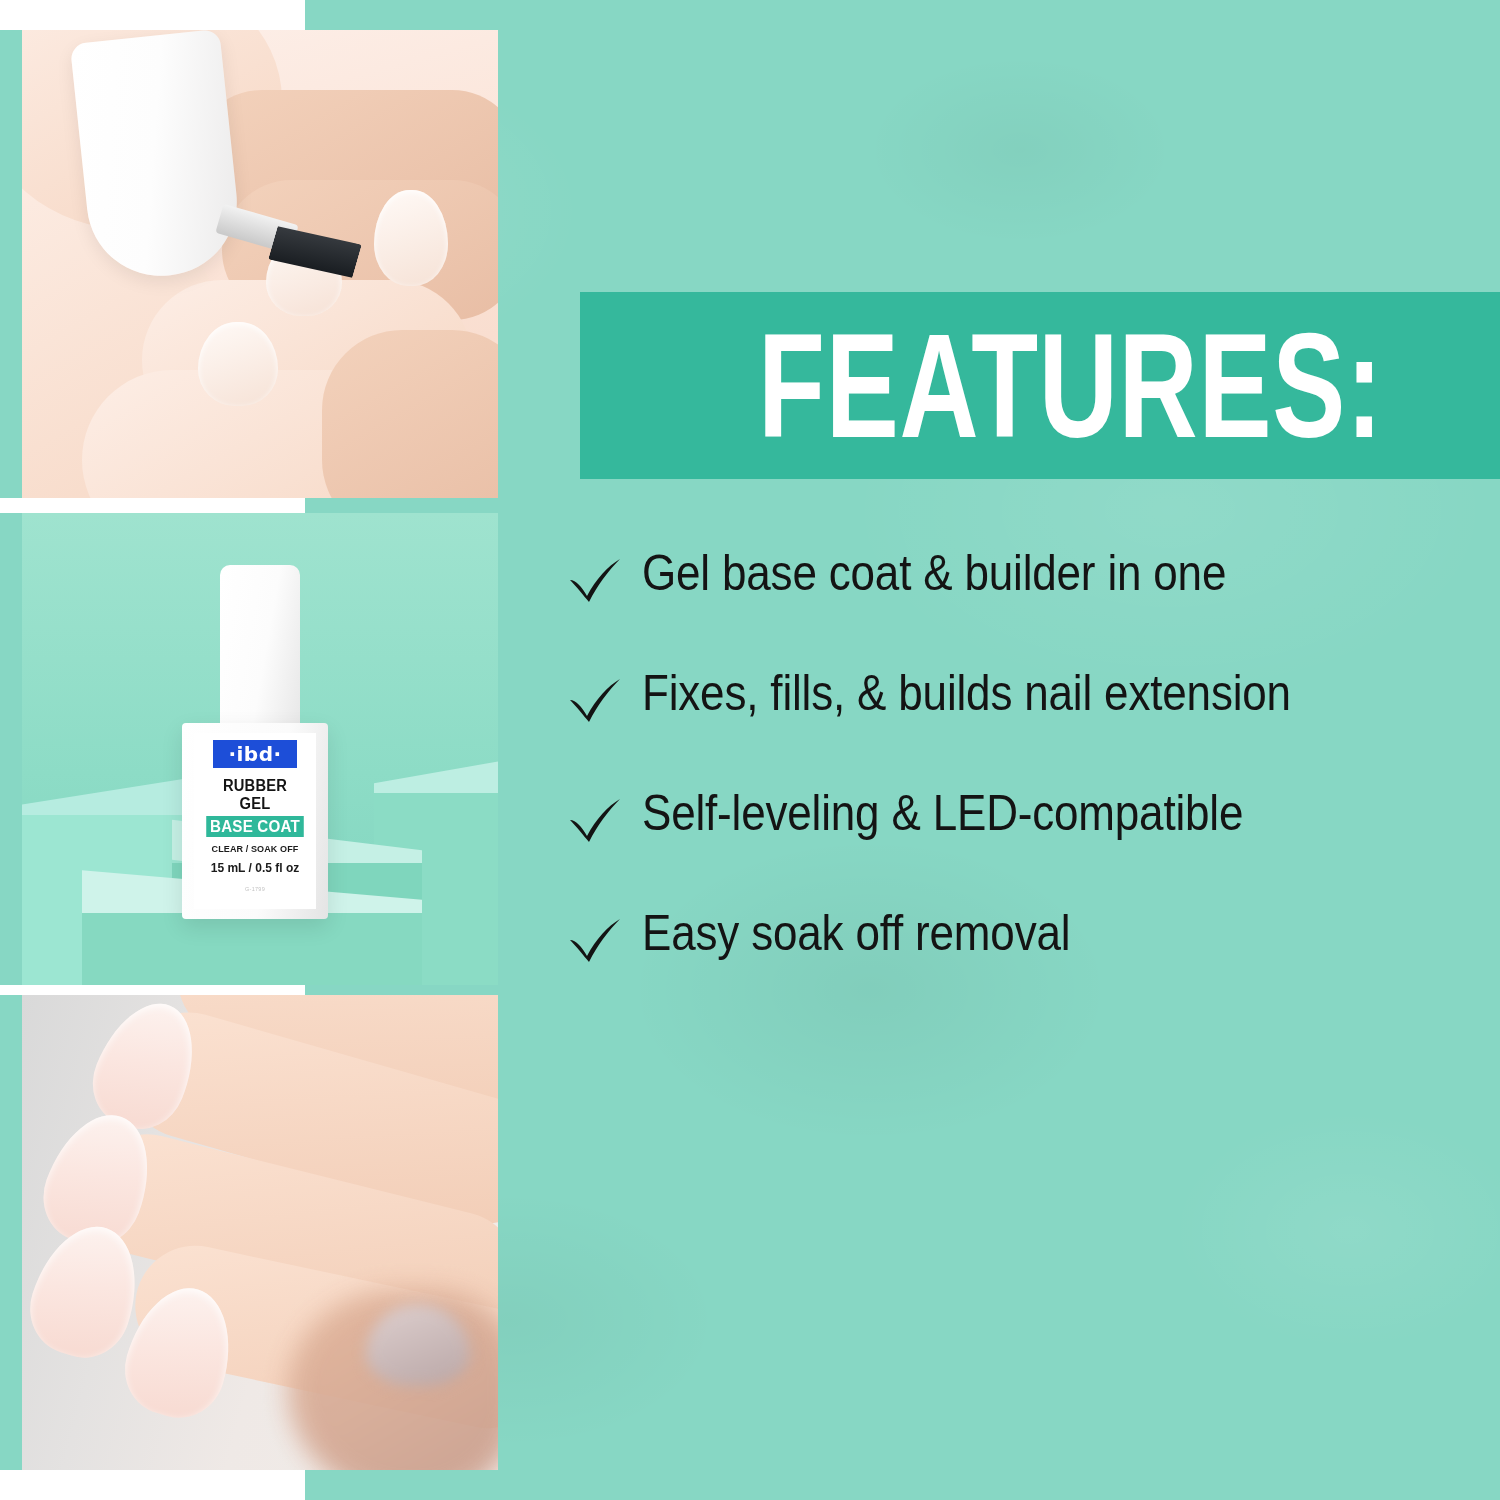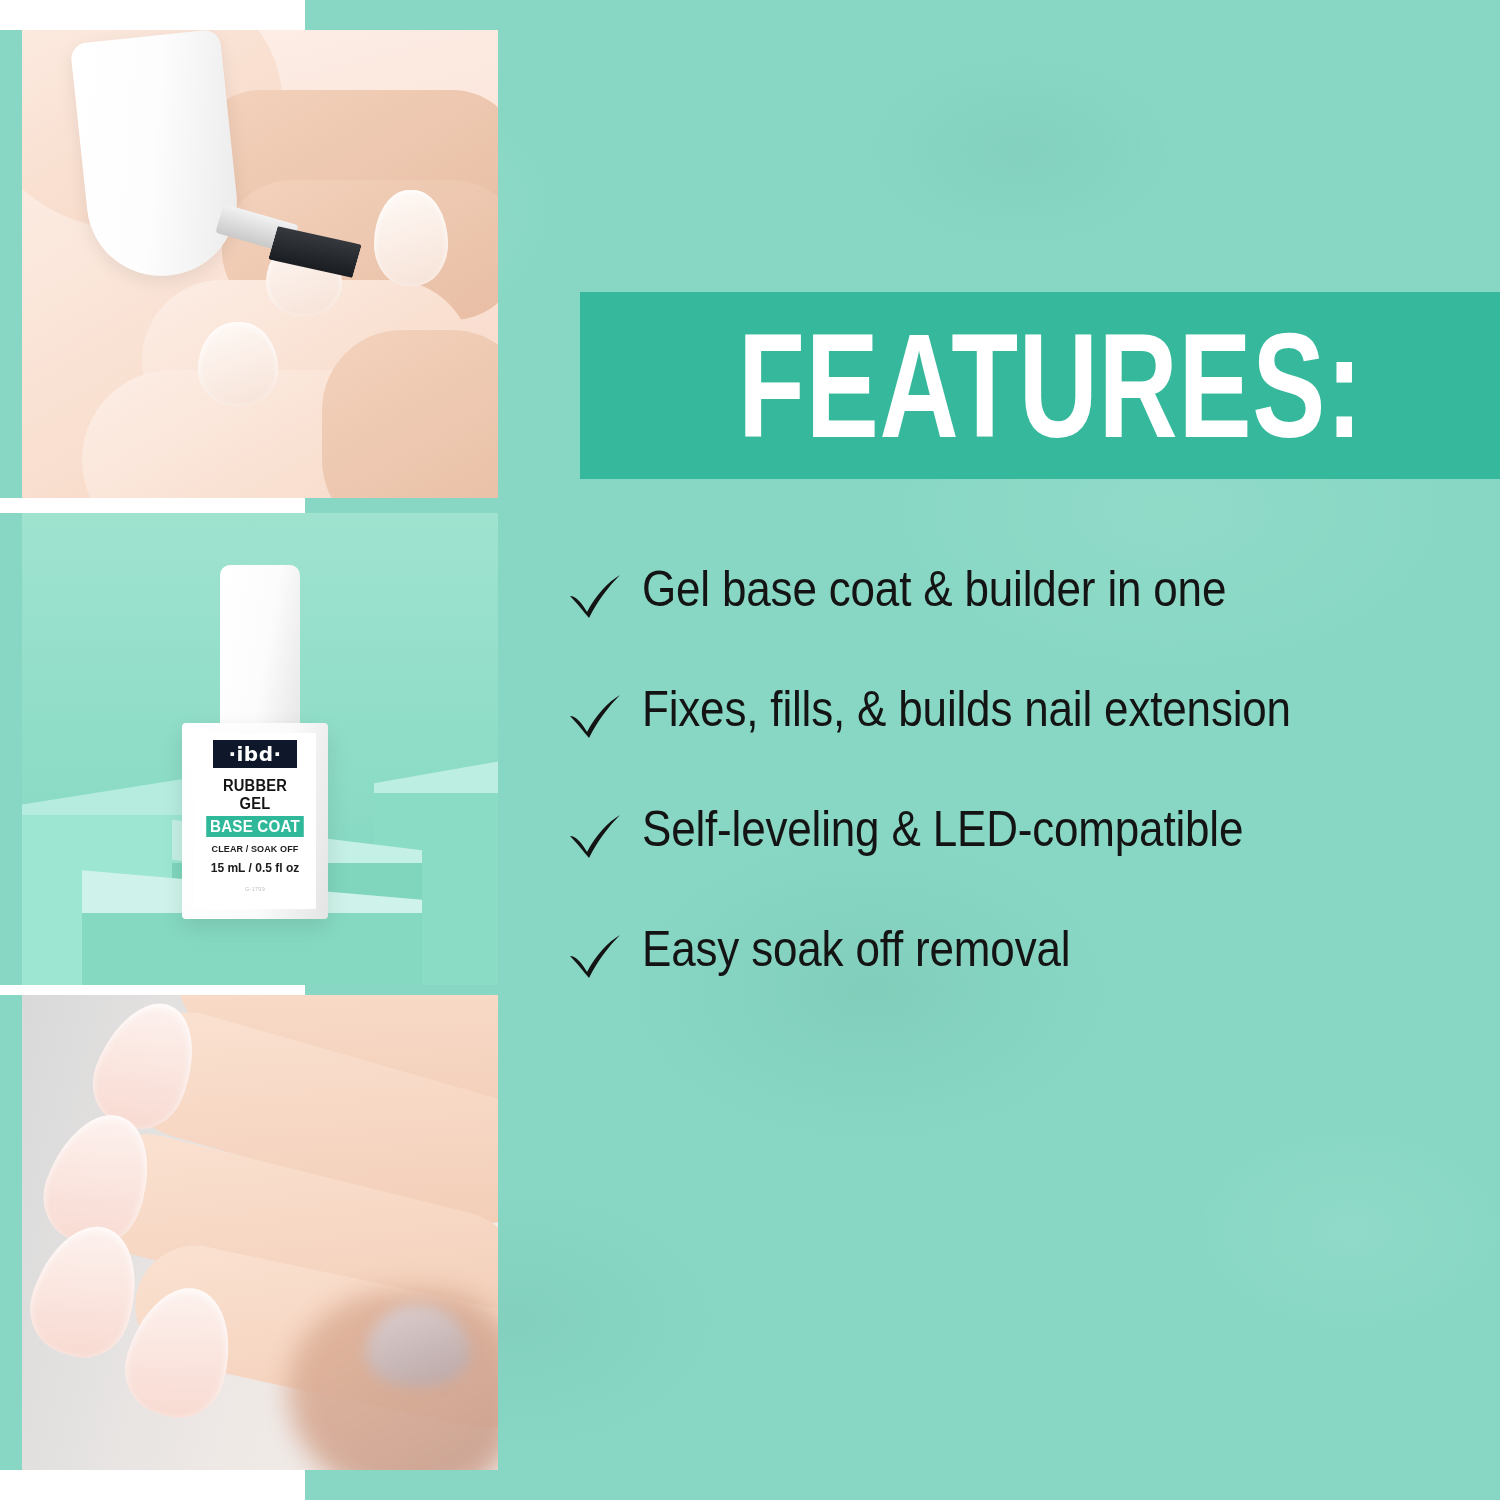--- a/index.html
+++ b/index.html
@@ -124,21 +124,21 @@
     position:absolute; left:160px; top:210px; width:146px; height:196px;
     background:linear-gradient(100deg,#ffffff 0%,#fbfbfb 60%,#e4e4e4 100%);
     border-radius:4px;
     box-shadow:0 8px 22px rgba(0,0,0,.10);
   }
   .p2 .label {
     position:absolute; left:172px; top:220px; width:122px; height:176px;
     background:#fff; padding:7px 8px 0; text-align:center;
   }
   .label .logo-box {
-    background:#0f172a; margin:0 auto; width:84px; height:28px;
+    background:#1d4ed8; margin:0 auto; width:84px; height:28px;
     display:flex; align-items:center; justify-content:center;
   }
   .label .logo-txt {
     color:#fff; font-size:20px; font-weight:bold; letter-spacing:.5px;
     font-family:"DejaVu Sans", sans-serif; line-height:1;
   }
   .label .l-rubber {
     font-size:16px; font-weight:bold; color:#141414; margin-top:9px;
     letter-spacing:.2px; transform:scaleX(.92); font-family:"Liberation Sans", sans-serif;
   }
@@ -179,36 +179,36 @@
     position:absolute; right:28px; bottom:84px; width:104px; height:82px;
     border-radius:50% 50% 44% 44%/62% 62% 38% 38%;
     background:linear-gradient(160deg,#ded0cf,#b9a6a6);
     filter:blur(7px);
   }
 
   
   .features-band {
     position:absolute; left:580px; top:292px; width:920px; height:187px;
     background:#35b89c;
-    display:flex; align-items:center;
+    display:flex; align-items:center;padding-left:20px;
   }
   .features-title {
     color:#ffffff;
     font-family:"Liberation Sans", sans-serif;
     font-weight:bold;
     font-size:148px;
     line-height:1;
     letter-spacing:1px;
     transform:scaleX(.74);
     transform-origin:left center;
     margin-left:158px;
     white-space:nowrap;
   }
 
-  .feature-list { position:absolute; left:566px; top:564px; width:920px; }
+  .feature-list { position:absolute; left:566px; top:548px; width:920px; }
   .feature-row {
     display:flex; align-items:flex-start; height:120px;
   }
   .check {
     width:76px; flex:0 0 76px; padding-top:6px;
   }
   .check svg { display:block; }
   .feature-text {
     color:#141414;
     font-family:"Liberation Sans", sans-serif;

